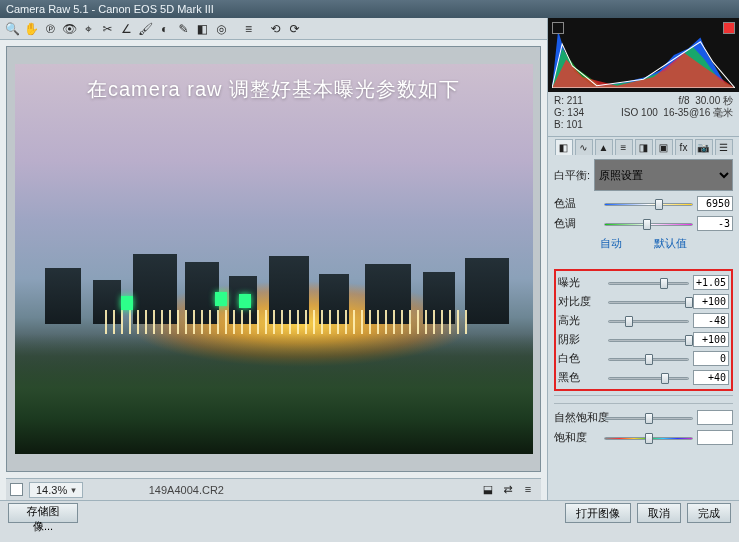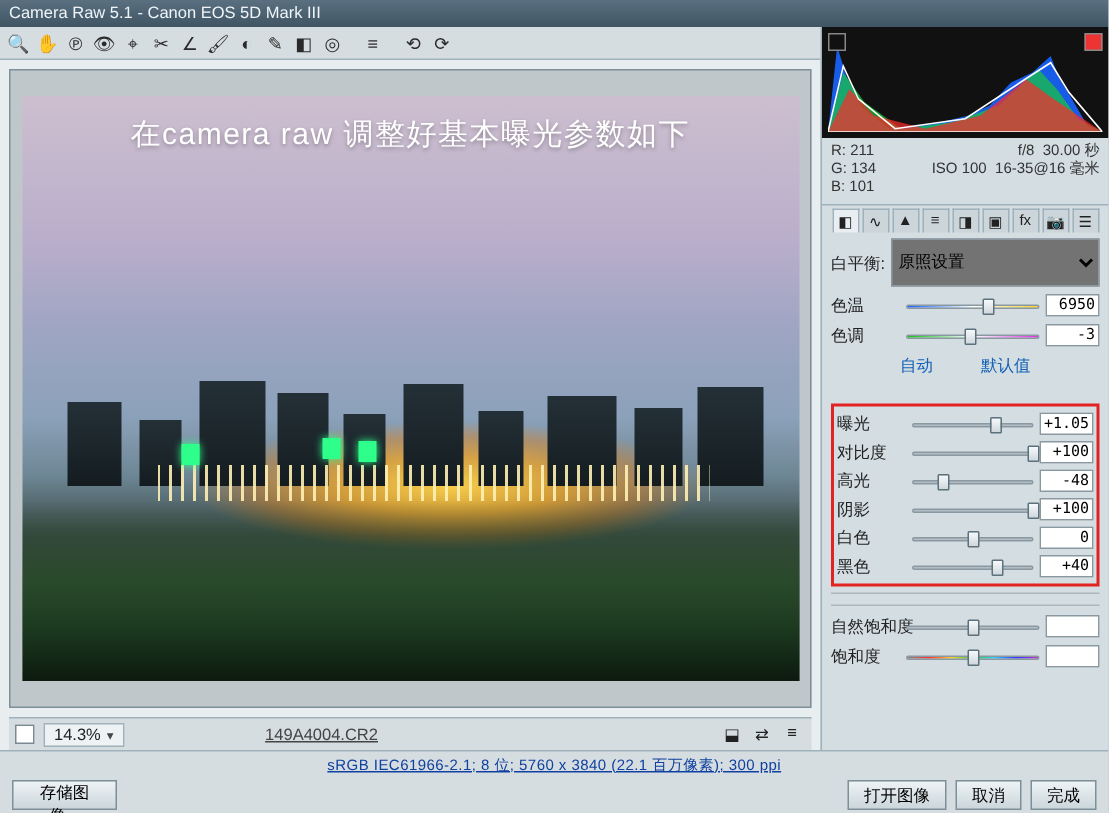--- a/index.html
+++ b/index.html
@@ -17,21 +17,21 @@
   .bld { position: absolute; bottom: 130px; background: linear-gradient(#243037,#141c20); }
   .b1{left:30px;width:36px;height:56px}.b2{left:78px;width:28px;height:44px}.b3{left:118px;width:44px;height:70px}.b4{left:170px;width:34px;height:62px}.b5{left:214px;width:28px;height:48px}.b6{left:254px;width:40px;height:68px}.b7{left:304px;width:30px;height:50px}.b8{left:350px;width:46px;height:60px}.b9{left:408px;width:32px;height:52px}.b10{left:450px;width:44px;height:66px}
   .lights{position:absolute;bottom:120px;left:90px;right:60px;height:24px;background:repeating-linear-gradient(90deg,rgba(255,240,180,.9) 0 2px,transparent 2px 8px);filter:blur(.5px)}
   .glow{position:absolute;bottom:148px;left:200px;width:12px;height:14px;background:#2dff8a;box-shadow:0 0 6px #2dff8a, 24px 2px 0 #2dff8a,24px 2px 6px #2dff8a,-94px 4px 0 #2dff8a,-94px 4px 6px #2dff8a}
   .overlay-text { position: absolute; top: 12px; left: 0; right: 0; text-align: center; color: #fff; font-size: 20px; letter-spacing: 1px; text-shadow: 0 1px 3px rgba(0,0,0,.3); }
   .overlay-sub { position: absolute; top: 56px; left: 0; right: 0; text-align: center; color: #fff; font-size: 18px; letter-spacing: 1px; text-shadow: 0 1px 3px rgba(0,0,0,.3); }
   .leftfoot { height: 22px; background: #d6dde1; border-top: 1px solid #9fb1bb; margin: 0 6px; display: flex; align-items: center; font-size: 11px; padding: 0 4px; gap: 6px; }
   .leftfoot .chk { width: 13px; height: 13px; border: 1px solid #7a8a92; background: #fff; }
   .leftfoot .zoom { border: 1px solid #9fb1bb; padding: 1px 6px; background: #eef2f4; display: flex; align-items: center; gap: 4px; }
   .leftfoot .tri { font-size: 9px; color: #444; }
-  .leftfoot .fname { margin-left: 88px; color: #444; text-decoration: underline; }
+  .leftfoot .fname { margin-left: 60px; color: #444; }
   .leftfoot .rot { margin-left: auto; display: flex; gap: 2px; }
   .leftfoot .rot span { width: 18px; text-align: center; }
 
   .right { width: 192px; background: #d3dde2; border-left: 1px solid #9fb1bb; display: flex; flex-direction: column; }
   .histo { height: 74px; background: #111; margin: 0; padding: 4px; position: relative; }
   .histo svg { width: 100%; height: 100%; }
   .clipL,.clipR{ position:absolute; top:4px; width:12px;height:12px;border:1px solid #888;}
   .clipL{left:4px;background:#111}.clipR{right:4px;background:#e33}
   .meta { padding: 3px 6px 5px; color: #333; font-family: monospace; font-size: 10px; display: flex; gap: 8px; border-bottom: 1px solid #9fb1bb; }
   .meta .col { line-height: 12px; }
@@ -256,23 +256,20 @@
             <div class="track sat"></div>
             <div class="thumb" style="left:50%"></div>
           </div>
           <input class="val" value="" style="">
         </div>
     </div>
   </div>
 </div>
 
 <div class="footer">
-  <div class="footlink">
-      <a>sRGB IEC61966-2.1; 8 位; 5760 x 3840 (22.1 百万像素); 300 ppi</a>
-    </div>
   <div class="footbtns">
     <button class="save">存储图像...</button>
     <span class="spacer"></span>
     <button>打开图像</button>
     <button>取消</button>
     <button>完成</button>
   </div>
 </div>
 
 </body></html>

